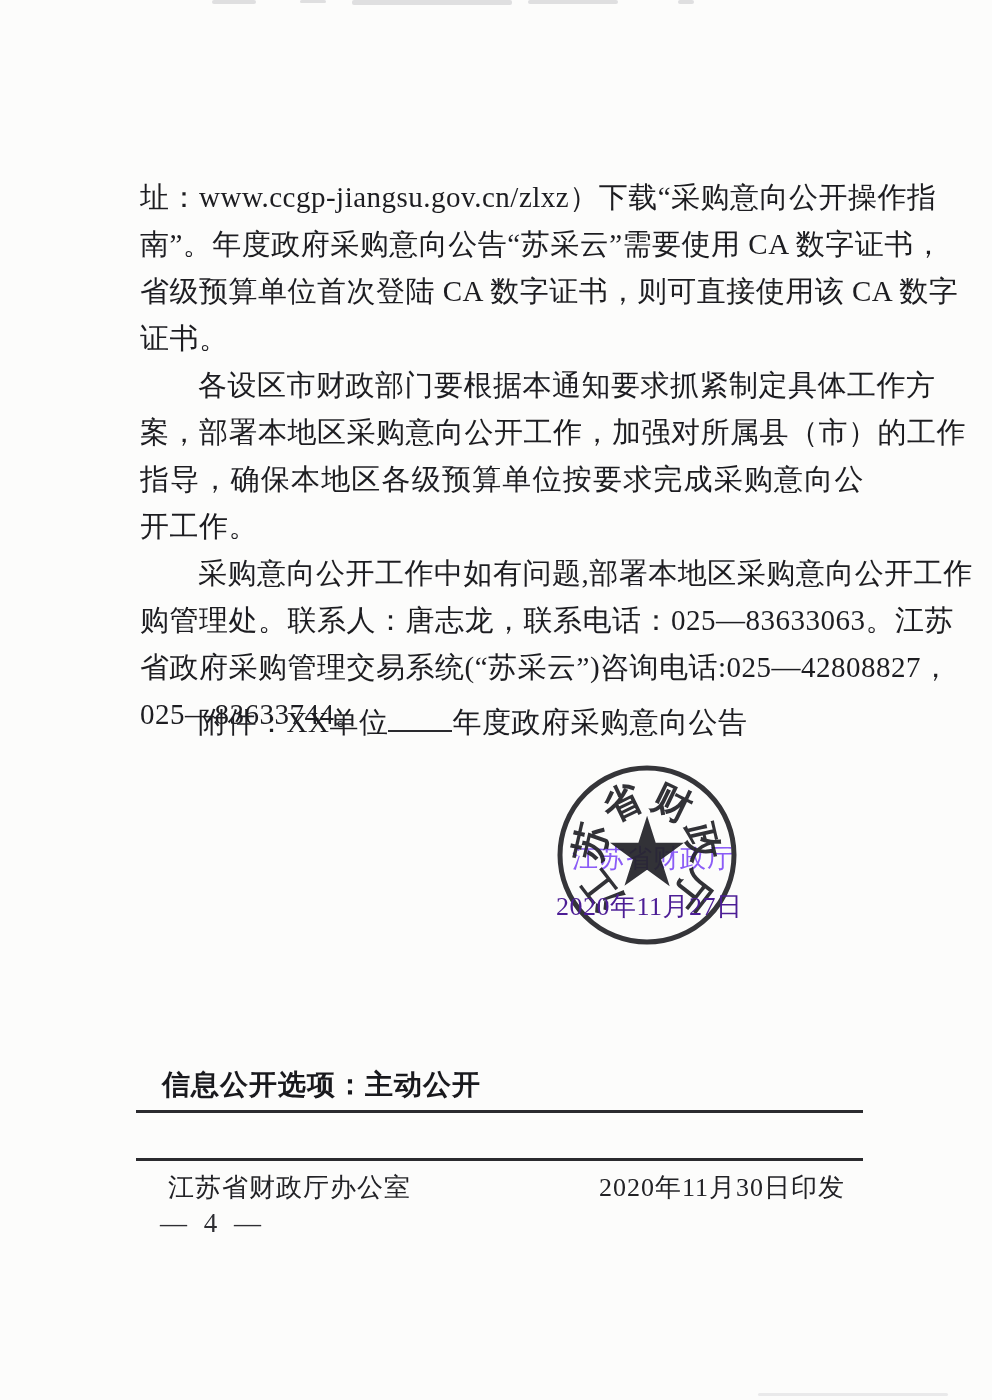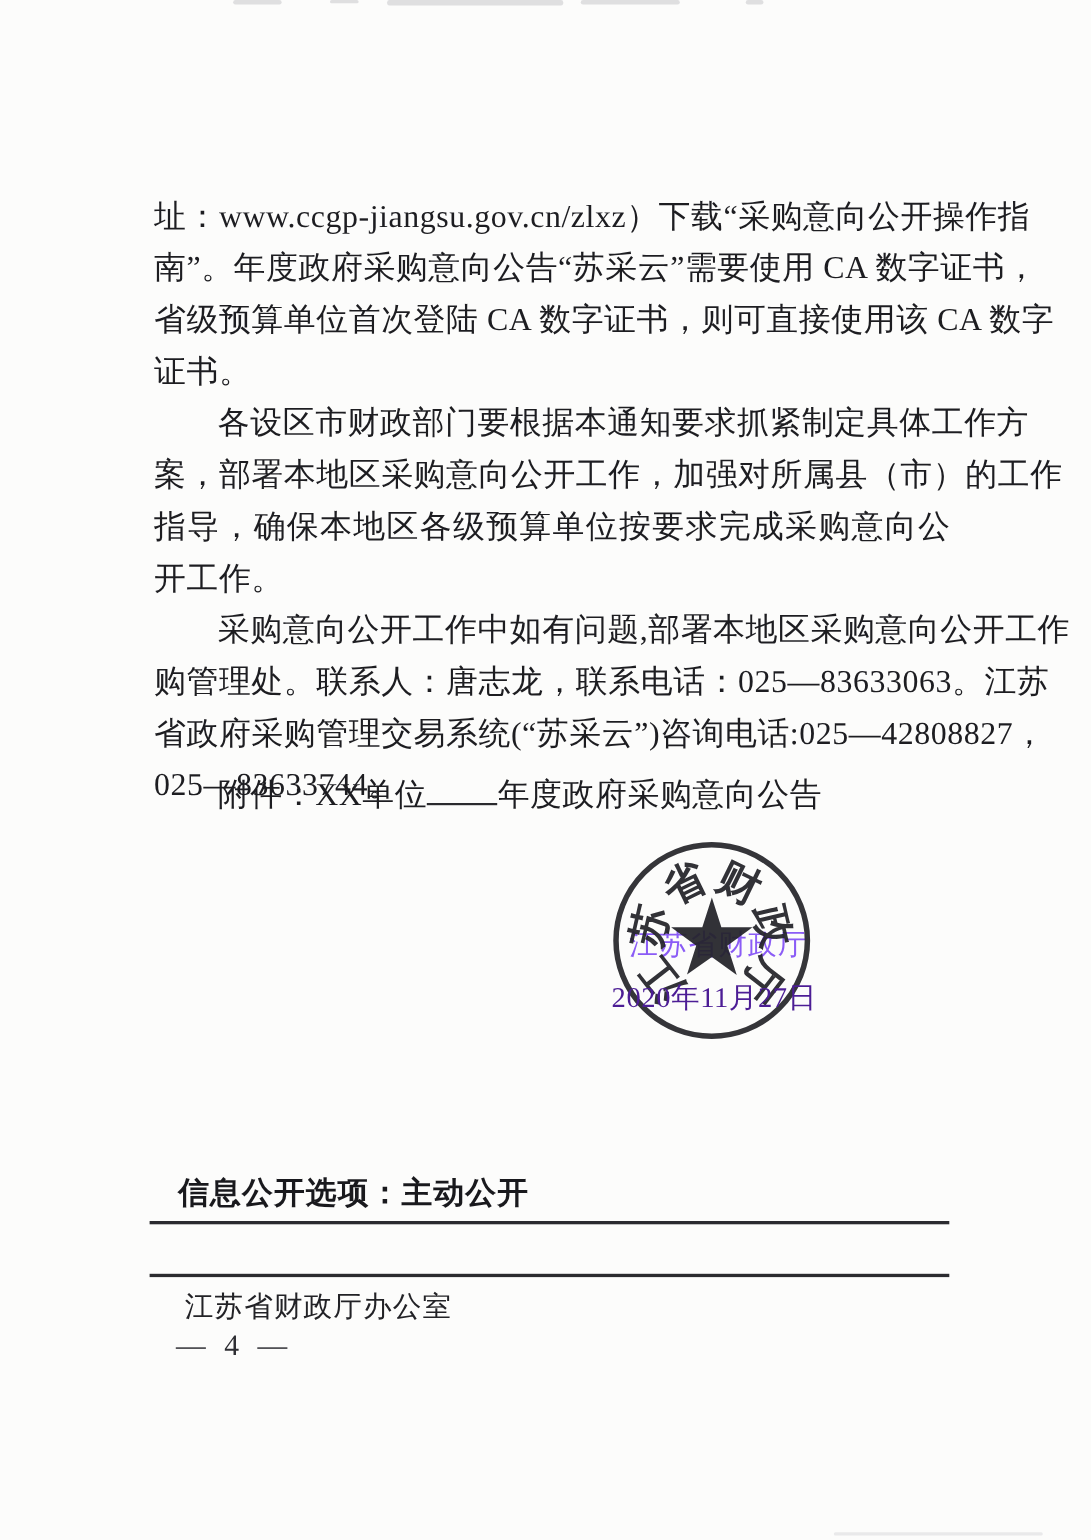--- a/index.html
+++ b/index.html
@@ -203,18 +203,19 @@
           <text x="95" y="50">厅</text>
         </g>
     </g>
     <text x="95" y="118" font-size="76" text-anchor="middle">★</text>
   </svg>
 
   <div class="footer-disclosure">信息公开选项：主动公开</div>
   <div class="rule rule-top"></div>
   <div class="footer-row">
     <span>江苏省财政厅办公室</span>
+    <span>2020年11月30日印发</span>
   </div>
   <div class="rule rule-bottom"></div>
 
   <div class="page-number">— 4 —</div>
 
 </div>
 
 </body></html>

